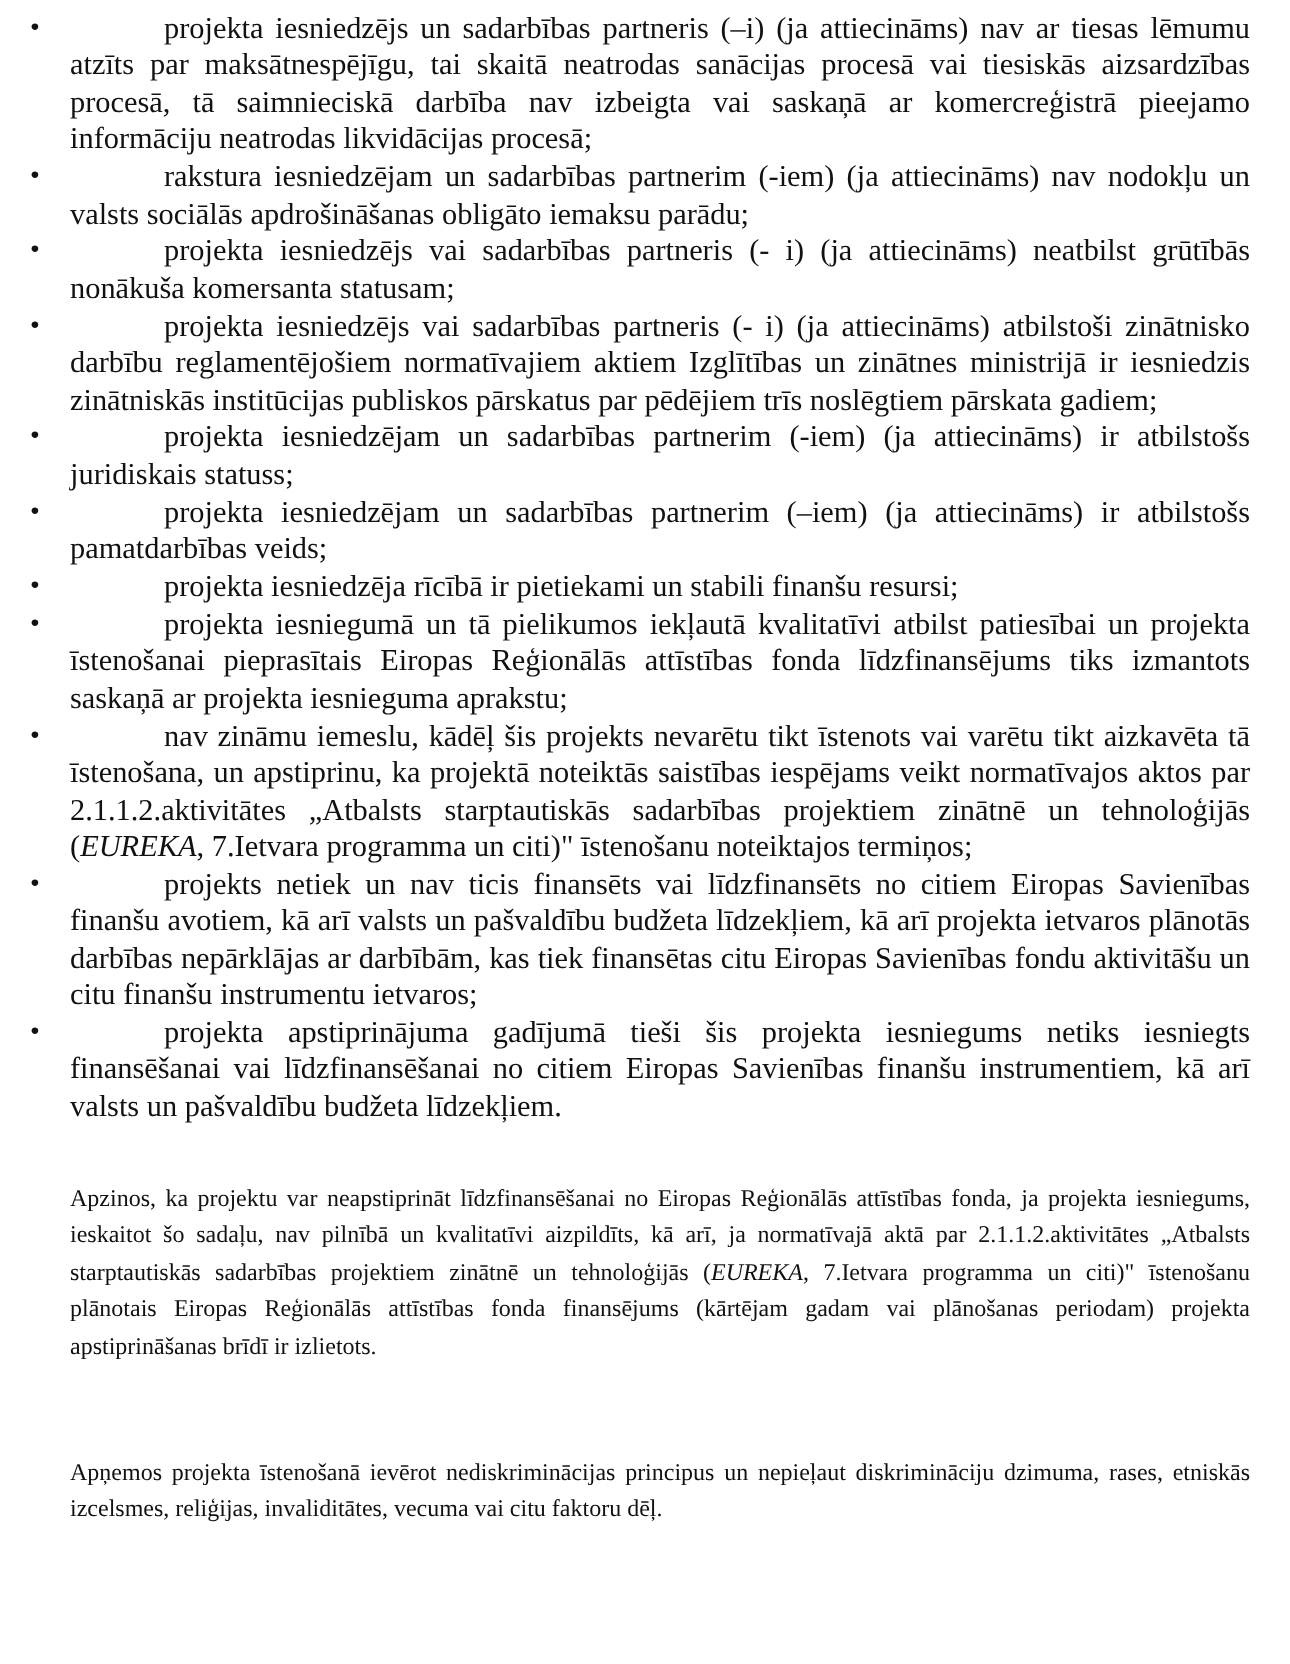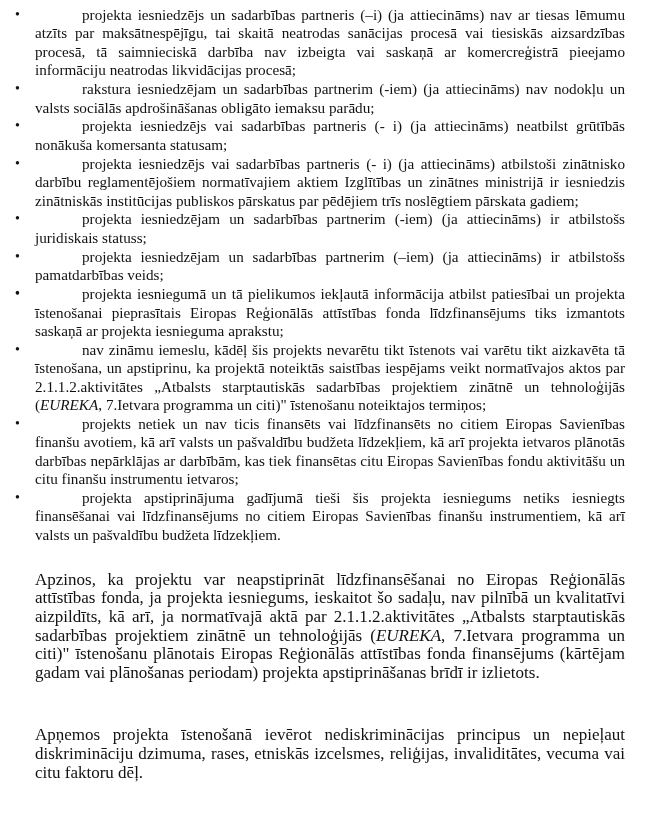--- a/index.html
+++ b/index.html
@@ -52,21 +52,21 @@
     font-size: 14px;
     line-height: 18.4px;
   }
 
   li.clause-item > .clause-text {
     display: inline;
   }
 
   
   p.body-paragraph {
-    font-size: 17px;
+    font-size: 12px;
     line-height: 18.6px;
     text-align: justify;
     text-justify: inter-word;
     margin: 0;
     padding: 0 0 0 21px;
     hyphens: none;
   }
 
   .para-gap-large { height: 26px; }
   .para-gap-medium { height: 23px; }
@@ -100,37 +100,37 @@
 
     <li class="clause-item">
       <span class="bullet-marker">•</span><span class="clause-text">projekta iesniedzējam un sadarbības partnerim (-iem) (ja attiecināms) ir atbilstošs juridiskais statuss;</span>
     </li>
 
     <li class="clause-item">
       <span class="bullet-marker">•</span><span class="clause-text">projekta iesniedzējam un sadarbības partnerim (–iem) (ja attiecināms) ir atbilstošs pamatdarbības veids;</span>
     </li>
 
     <li class="clause-item">
-      <span class="bullet-marker">•</span>
+      <span class="bullet-marker">•</span><span class="clause-text">projekta iesniedzēja rīcībā ir pietiekami un stabili finanšu resursi;</span>
     </li>
 
     <li class="clause-item">
-      <span class="bullet-marker">•</span><span class="clause-text">projekta iesniegumā un tā pielikumos iekļautā informācija atbilst patiesībai un projekta īstenošanai pieprasītais Eiropas Reģionālās attīstības fonda līdzfinansējums tiks izmantots saskaņā ar projekta iesnieguma aprakstu;</span>
+      <span class="bullet-marker">•</span><span class="clause-text">projekta iesniegumā un tā pielikumos iekļautā kvalitatīvi atbilst patiesībai un projekta īstenošanai pieprasītais Eiropas Reģionālās attīstības fonda līdzfinansējums tiks izmantots saskaņā ar projekta iesnieguma aprakstu;</span>
     </li>
 
     <li class="clause-item">
       <span class="bullet-marker">•</span><span class="clause-text"><span>nav zināmu iemeslu, kādēļ šis projekts nevarētu tikt īstenots vai varētu tikt aizkavēta tā īstenošana, un apstiprinu, ka projektā noteiktās saistības iespējams veikt normatīvajos aktos par 2.1.1.2.aktivitātes „Atbalsts starptautiskās sadarbības projektiem zinātnē un tehnoloģijās (</span><em class="title-italic">EUREKA</em><span>, 7.Ietvara programma un citi)" īstenošanu noteiktajos termiņos;</span></span>
     </li>
 
     <li class="clause-item">
       <span class="bullet-marker">•</span><span class="clause-text">projekts netiek un nav ticis finansēts vai līdzfinansēts no citiem Eiropas Savienības finanšu avotiem, kā arī valsts un pašvaldību budžeta līdzekļiem, kā arī projekta ietvaros plānotās darbības nepārklājas ar darbībām, kas tiek finansētas citu Eiropas Savienības fondu aktivitāšu un citu finanšu instrumentu ietvaros;</span>
     </li>
 
     <li class="clause-item">
-      <span class="bullet-marker">•</span><span class="clause-text">projekta apstiprinājuma gadījumā tieši šis projekta iesniegums netiks iesniegts finansēšanai vai līdzfinansējums no citiem Eiropas Savienības finanšu instrumentiem, kā arī valsts un pašvaldību budžeta līdzekļiem.</span>
+      <span class="bullet-marker">•</span><span class="clause-text">projekta apstiprinājuma gadījumā tieši šis projekta iesniegums netiks iesniegts finansēšanai vai līdzfinansēšanai no citiem Eiropas Savienības finanšu instrumentiem, kā arī valsts un pašvaldību budžeta līdzekļiem.</span>
     </li>
 
   </ul>
 
   <div class="para-gap-large"></div>
 
   <p class="body-paragraph"><span>Apzinos, ka projektu var neapstiprināt līdzfinansēšanai no Eiropas Reģionālās attīstības fonda, ja projekta iesniegums, ieskaitot šo sadaļu, nav pilnībā un kvalitatīvi aizpildīts, kā arī, ja normatīvajā aktā par 2.1.1.2.aktivitātes „Atbalsts starptautiskās sadarbības projektiem zinātnē un tehnoloģijās (</span><em class="title-italic">EUREKA</em><span>, 7.Ietvara programma un citi)" īstenošanu plānotais Eiropas Reģionālās attīstības fonda finansējums (kārtējam gadam vai plānošanas periodam) projekta apstiprināšanas brīdī ir izlietots.</span></p>
 
   <div class="para-gap-medium"></div>
 

